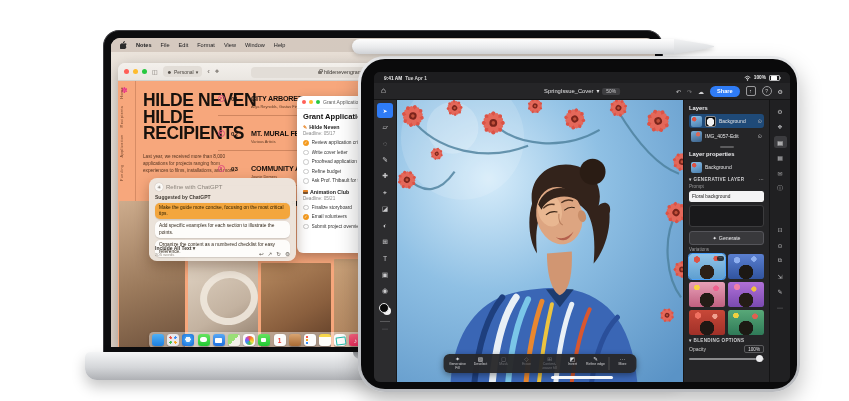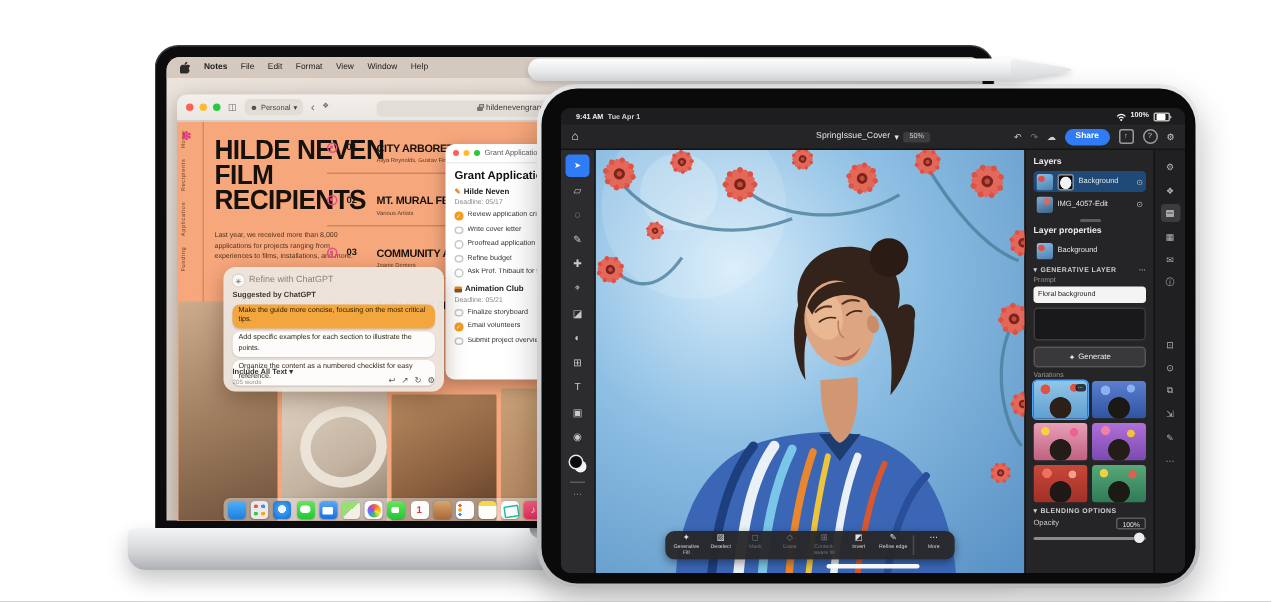--- a/index.html
+++ b/index.html
@@ -288,21 +288,21 @@
             <div class="wp-logo">✽</div>
             <div class="wp-nav">
               <span>Funding</span>
               <span>Application</span>
               <span>Recipients</span>
               <span>Home</span>
             </div>
           </div>
           <div class="wp-h">
             <div>HILDE NEVEN</div>
-            <div>FILM</div>
+            <div>HILDE</div>
             <div>RECIPIENTS</div>
           </div>
           <div class="wp-intro">Last year, we received more than 8,000 applications for projects ranging from experiences to films, installations, and more.</div>
 
           <div class="wp-list">
             <div class="wp-row">
               <span class="wp-dot"></span>
               <span class="wp-num">01</span>
               <span class="wp-t">CITY ARBORETUM</span>
               <span class="wp-s">Aliya Reynolds, Gustav Finn &amp; Lola Banske</span>

